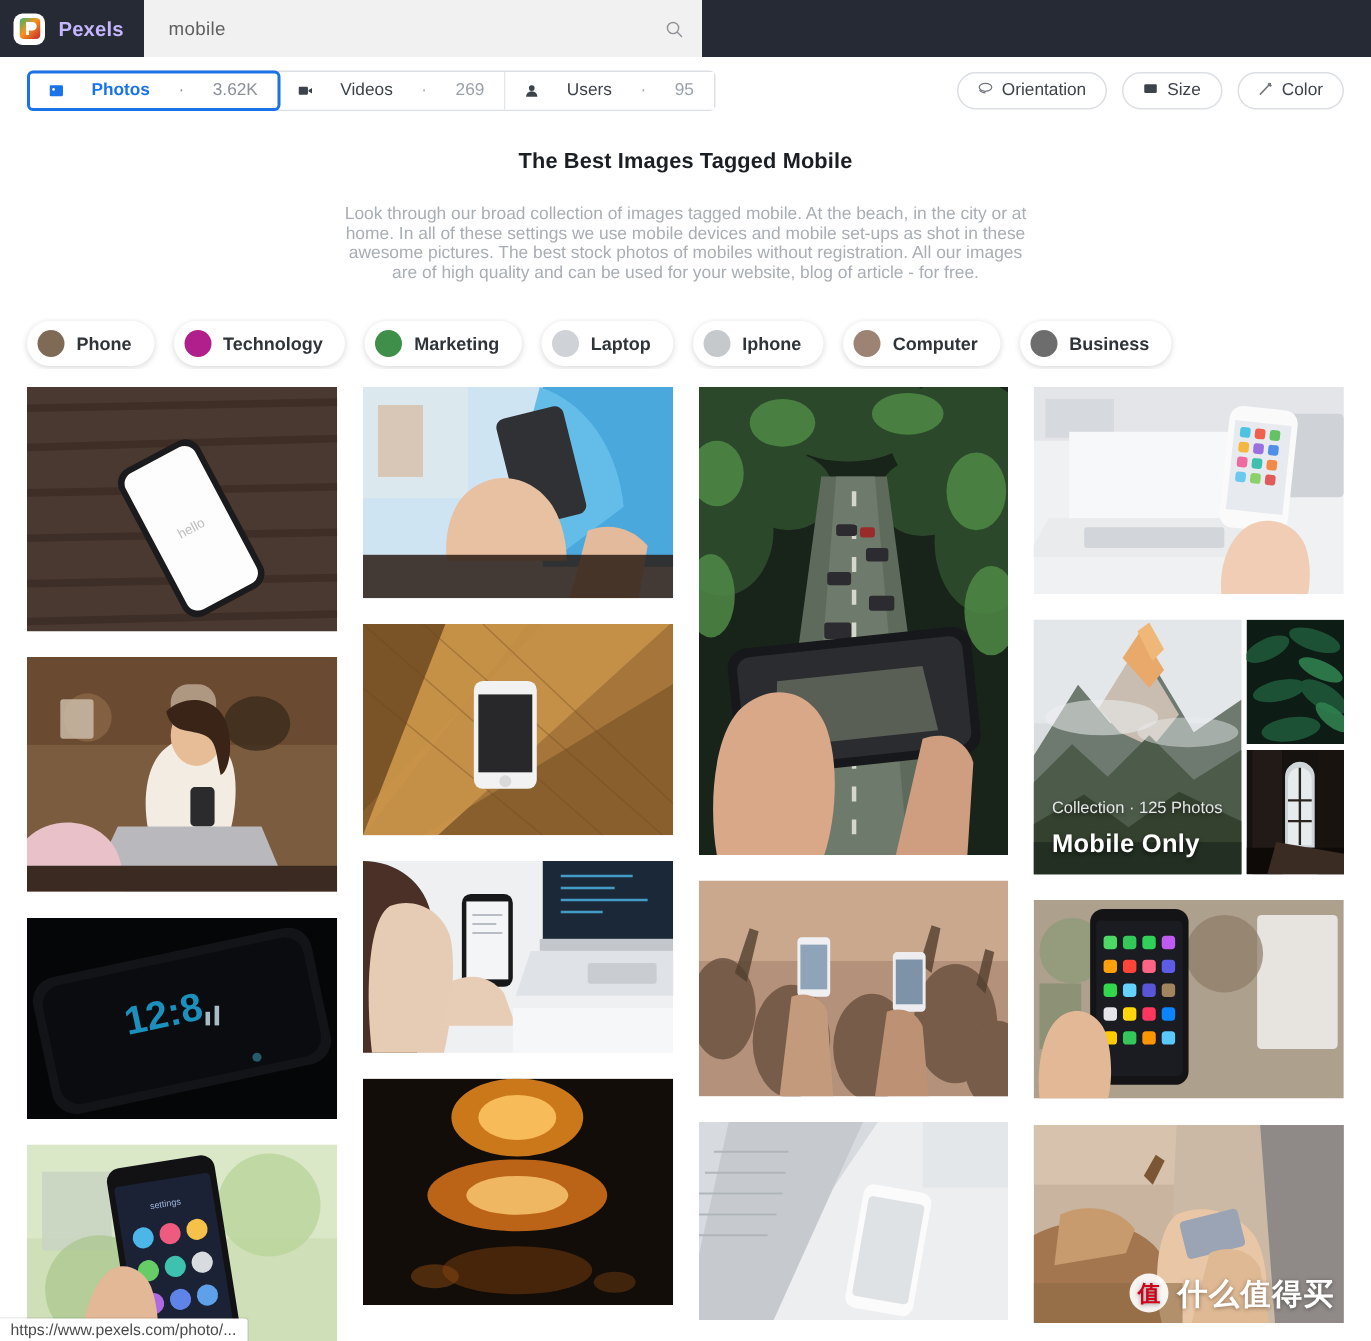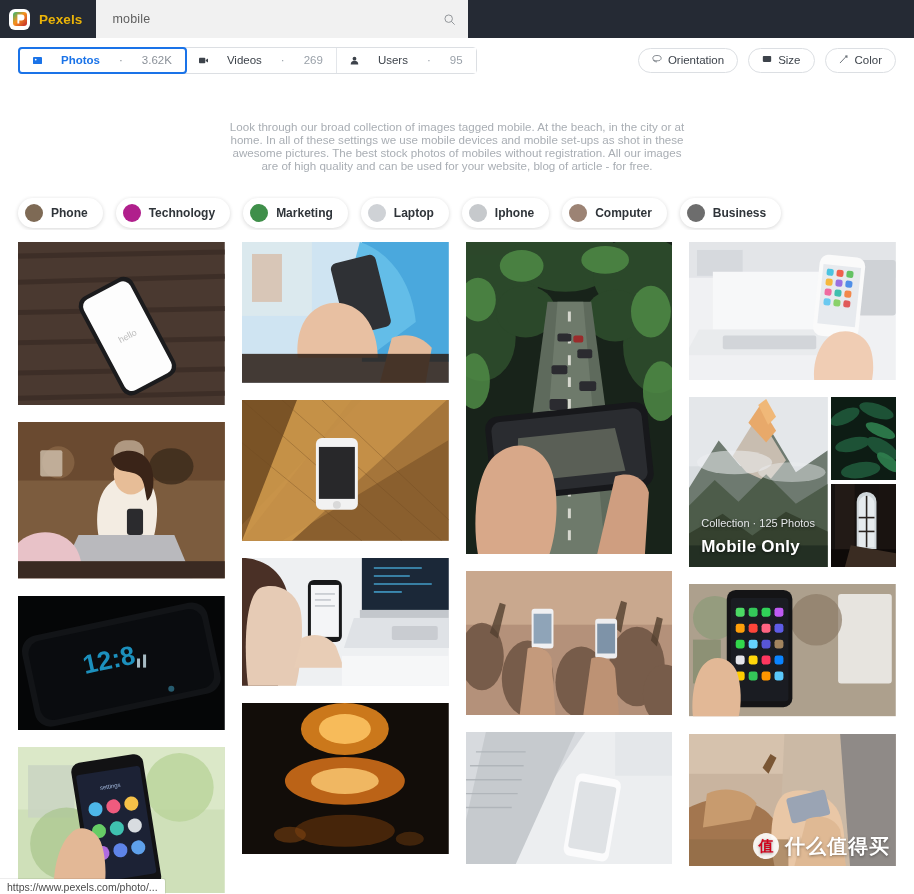--- a/index.html
+++ b/index.html
@@ -24,21 +24,21 @@
     flex: 0 0 auto;
   }
   .logo-tile {
     width: 21px; height: 21px; border-radius: 6px;
     background: #ffffff;
     display: flex; align-items: center; justify-content: center;
     flex: 0 0 auto;
   }
   .logo-tile svg { display:block; }
   .brand-name {
-    color: #eab308; font-size: 13.5px; font-weight: bold;
+    color: #c4b5fd; font-size: 13.5px; font-weight: bold;
     letter-spacing: .1px;
   }
 
   .search-wrap {
     position: relative;
     width: 372px;
     flex: 0 0 auto;
     display: flex; align-items: center;
   }
   .search-box {
@@ -315,20 +315,21 @@
             <line x1="1.5" y1="10.5" x2="9.5" y2="2" stroke="#70767d" stroke-width="1.2" stroke-linecap="round"></line>
             <path d="M8.4 1.2l2.4 2.4-1.4 1.2-2.2-2.2z" fill="#70767d"></path>
           </svg>
       </span>
       <span>Color</span>
     </div>
   </div>
 </div>
 
 <div class="intro">
+  <h1>The Best Images Tagged Mobile</h1>
   <p>Look through our broad collection of images tagged mobile. At the beach, in the city or at home. In all of these settings we use mobile devices and mobile set-ups as shot in these awesome pictures. The best stock photos of mobiles without registration. All our images are of high quality and can be used for your website, blog of article - for free.</p>
 </div>
 
 <div class="chips">
   <div class="chip">
     <span class="chip-av" style="background:#7e6a55"></span>
     <span>Phone</span>
   </div>
   <div class="chip">
     <span class="chip-av" style="background:#b01f8c"></span>

